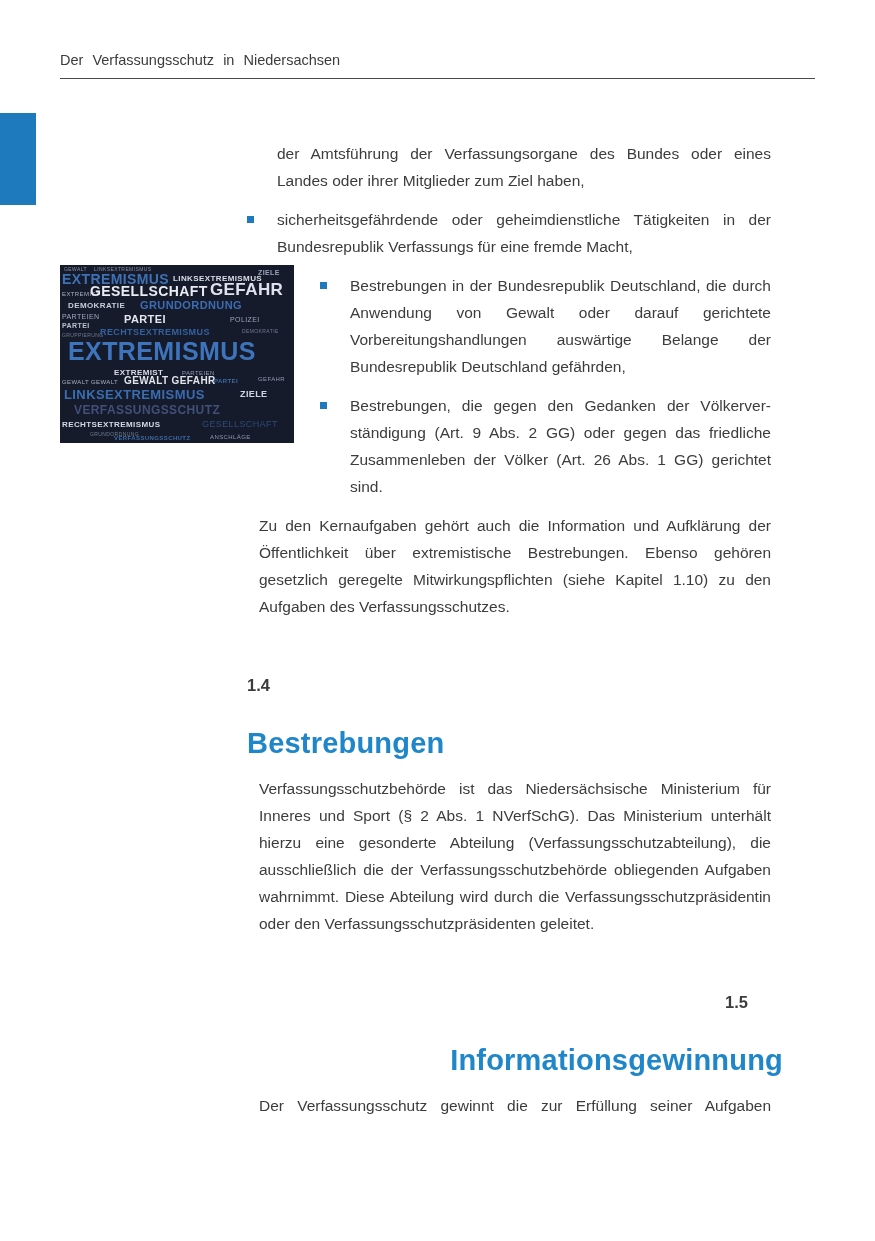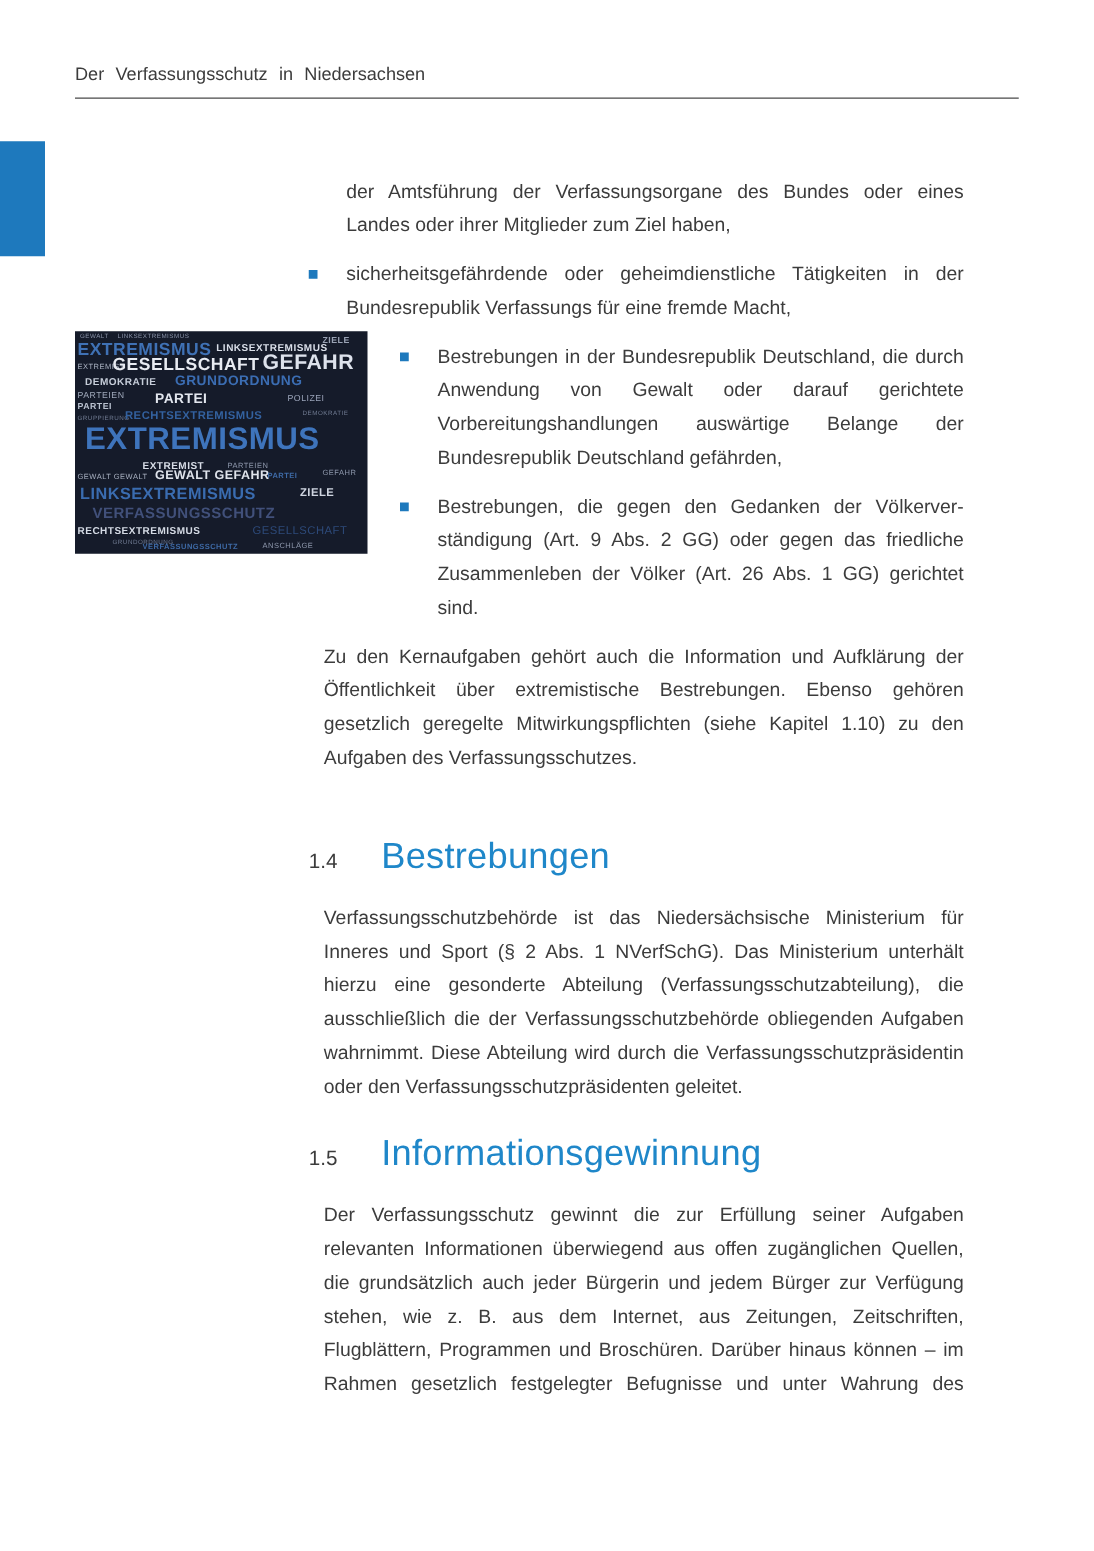--- a/index.html
+++ b/index.html
@@ -68,26 +68,27 @@
     width: 7px; height: 7px;
     background: var(--accent);
   }
   .bullet-item.nested { padding-left: 91px; }
   .bullet-item.nested .marker { left: 73px; }
   .para1 { margin-top: 28px; }
   .section-heading {
     display: flex;
     align-items: baseline;
     margin: 0;
-    font-weight: 400;
+    font-weight: 700;
     line-height: 40px;
     text-align: left;
+    flex-direction: column;
   }
   .section-heading.h14 { margin-top: 45px; }
-  .section-heading.h15 { margin-top: 20px; }
+  .section-heading.h15 { margin-top: 45px; align-items: flex-end; }
   .sec-num {
     width: 58px;
     flex: 0 0 58px;
     font-size: 16.5px;
     color: #3c3c3c;
   }
   .sec-title {
     font-size: 29px;
     color: var(--heading);
     letter-spacing: 0.2px;

